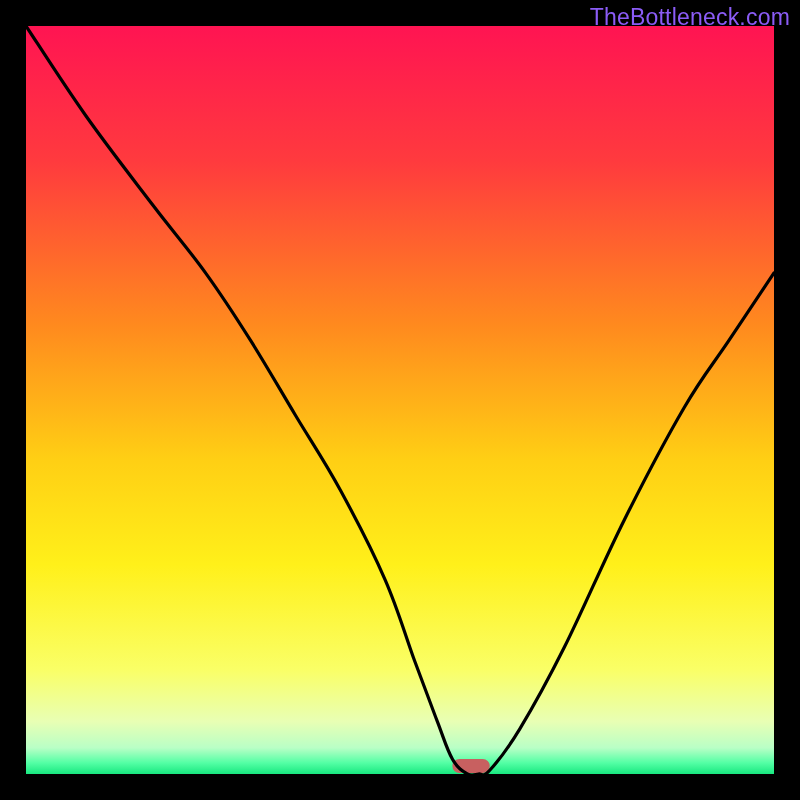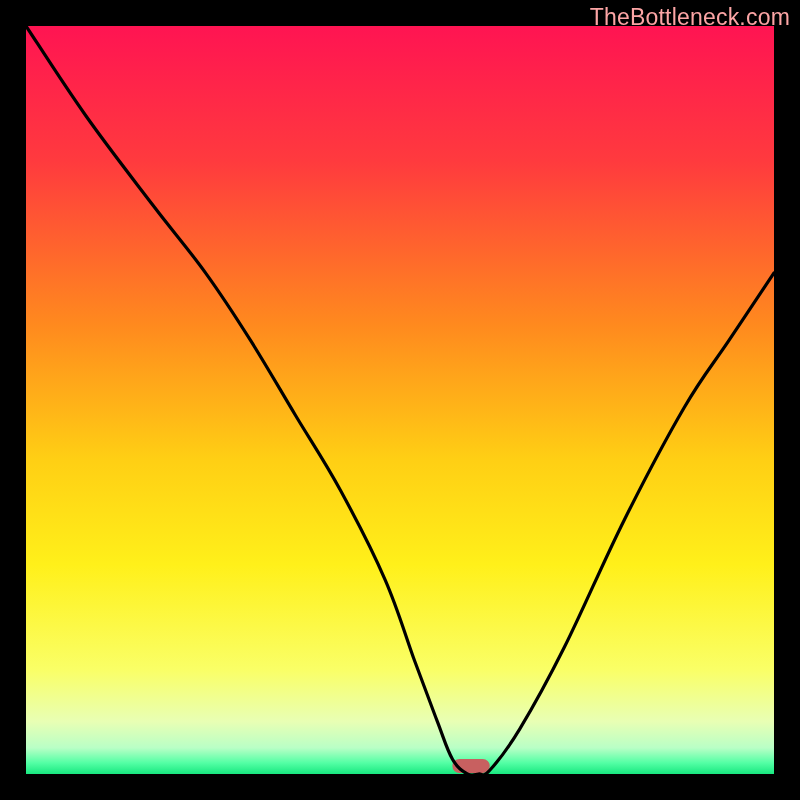--- a/index.html
+++ b/index.html
@@ -22,21 +22,21 @@
     left: 26px;
     top: 26px;
     width: 748px;
     height: 748px;
     overflow: hidden;
   }
   .watermark {
     position: absolute;
     top: 4px;
     right: 10px;
-    color: #fca5a5;
+    color: #8b5cf6;
     font-size: 23px;
     font-weight: 500;
     letter-spacing: 0.2px;
     user-select: none;
   }
   svg { display: block; }
 </style>
 </head>
 <body>
 

